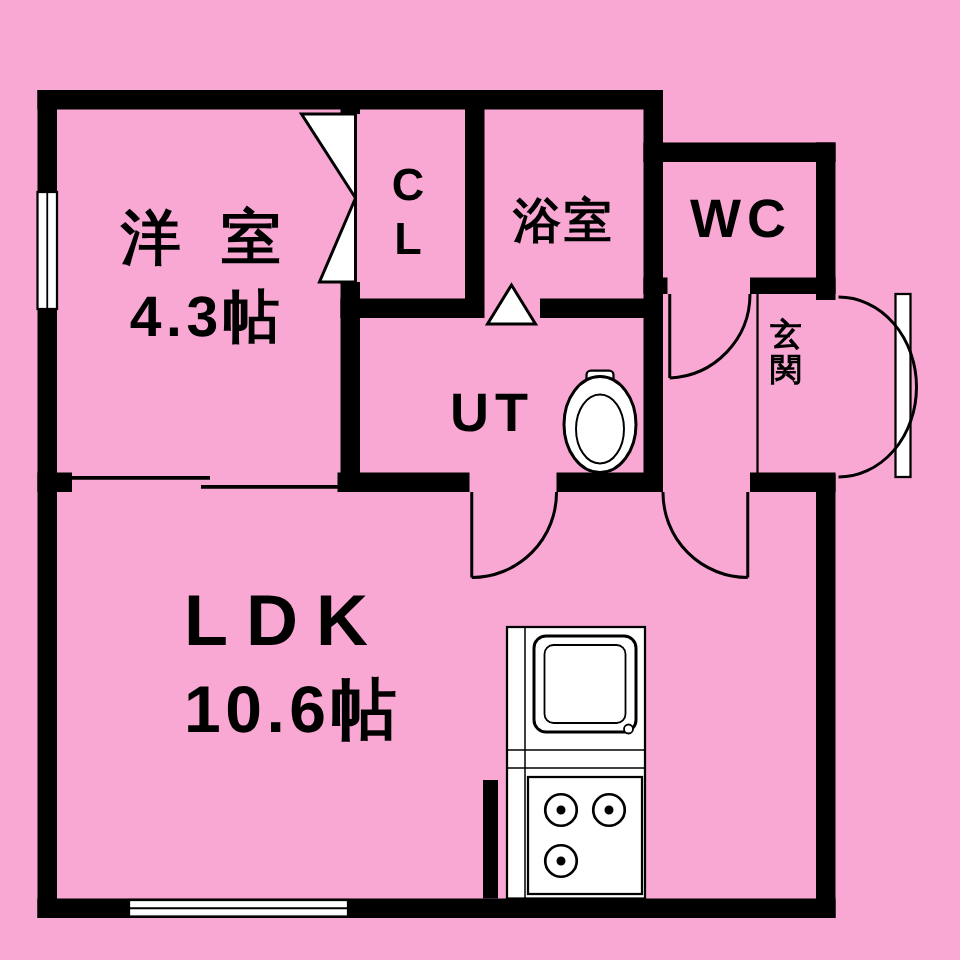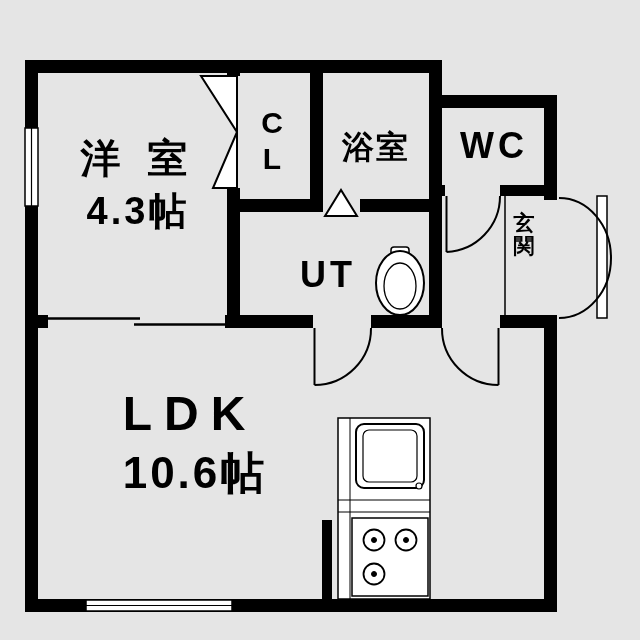--- a/index.html
+++ b/index.html
@@ -1,20 +1,20 @@
 <!DOCTYPE html>
 <html><head>
 <meta charset="utf-8">
 <style>
   html, body { margin: 0; padding: 0; background: #fff; }
   #stage {
     position: relative;
     width: 640px;
     height: 640px;
-    background: #e5e5e5;
+    background: #f9a8d4;
     font-family: "Liberation Sans", sans-serif;
     overflow: hidden;
   }
   svg text {
     font-family: "Liberation Sans", sans-serif;
     font-weight: bold;
     fill: #000;
   }
 </style>
 </head>

